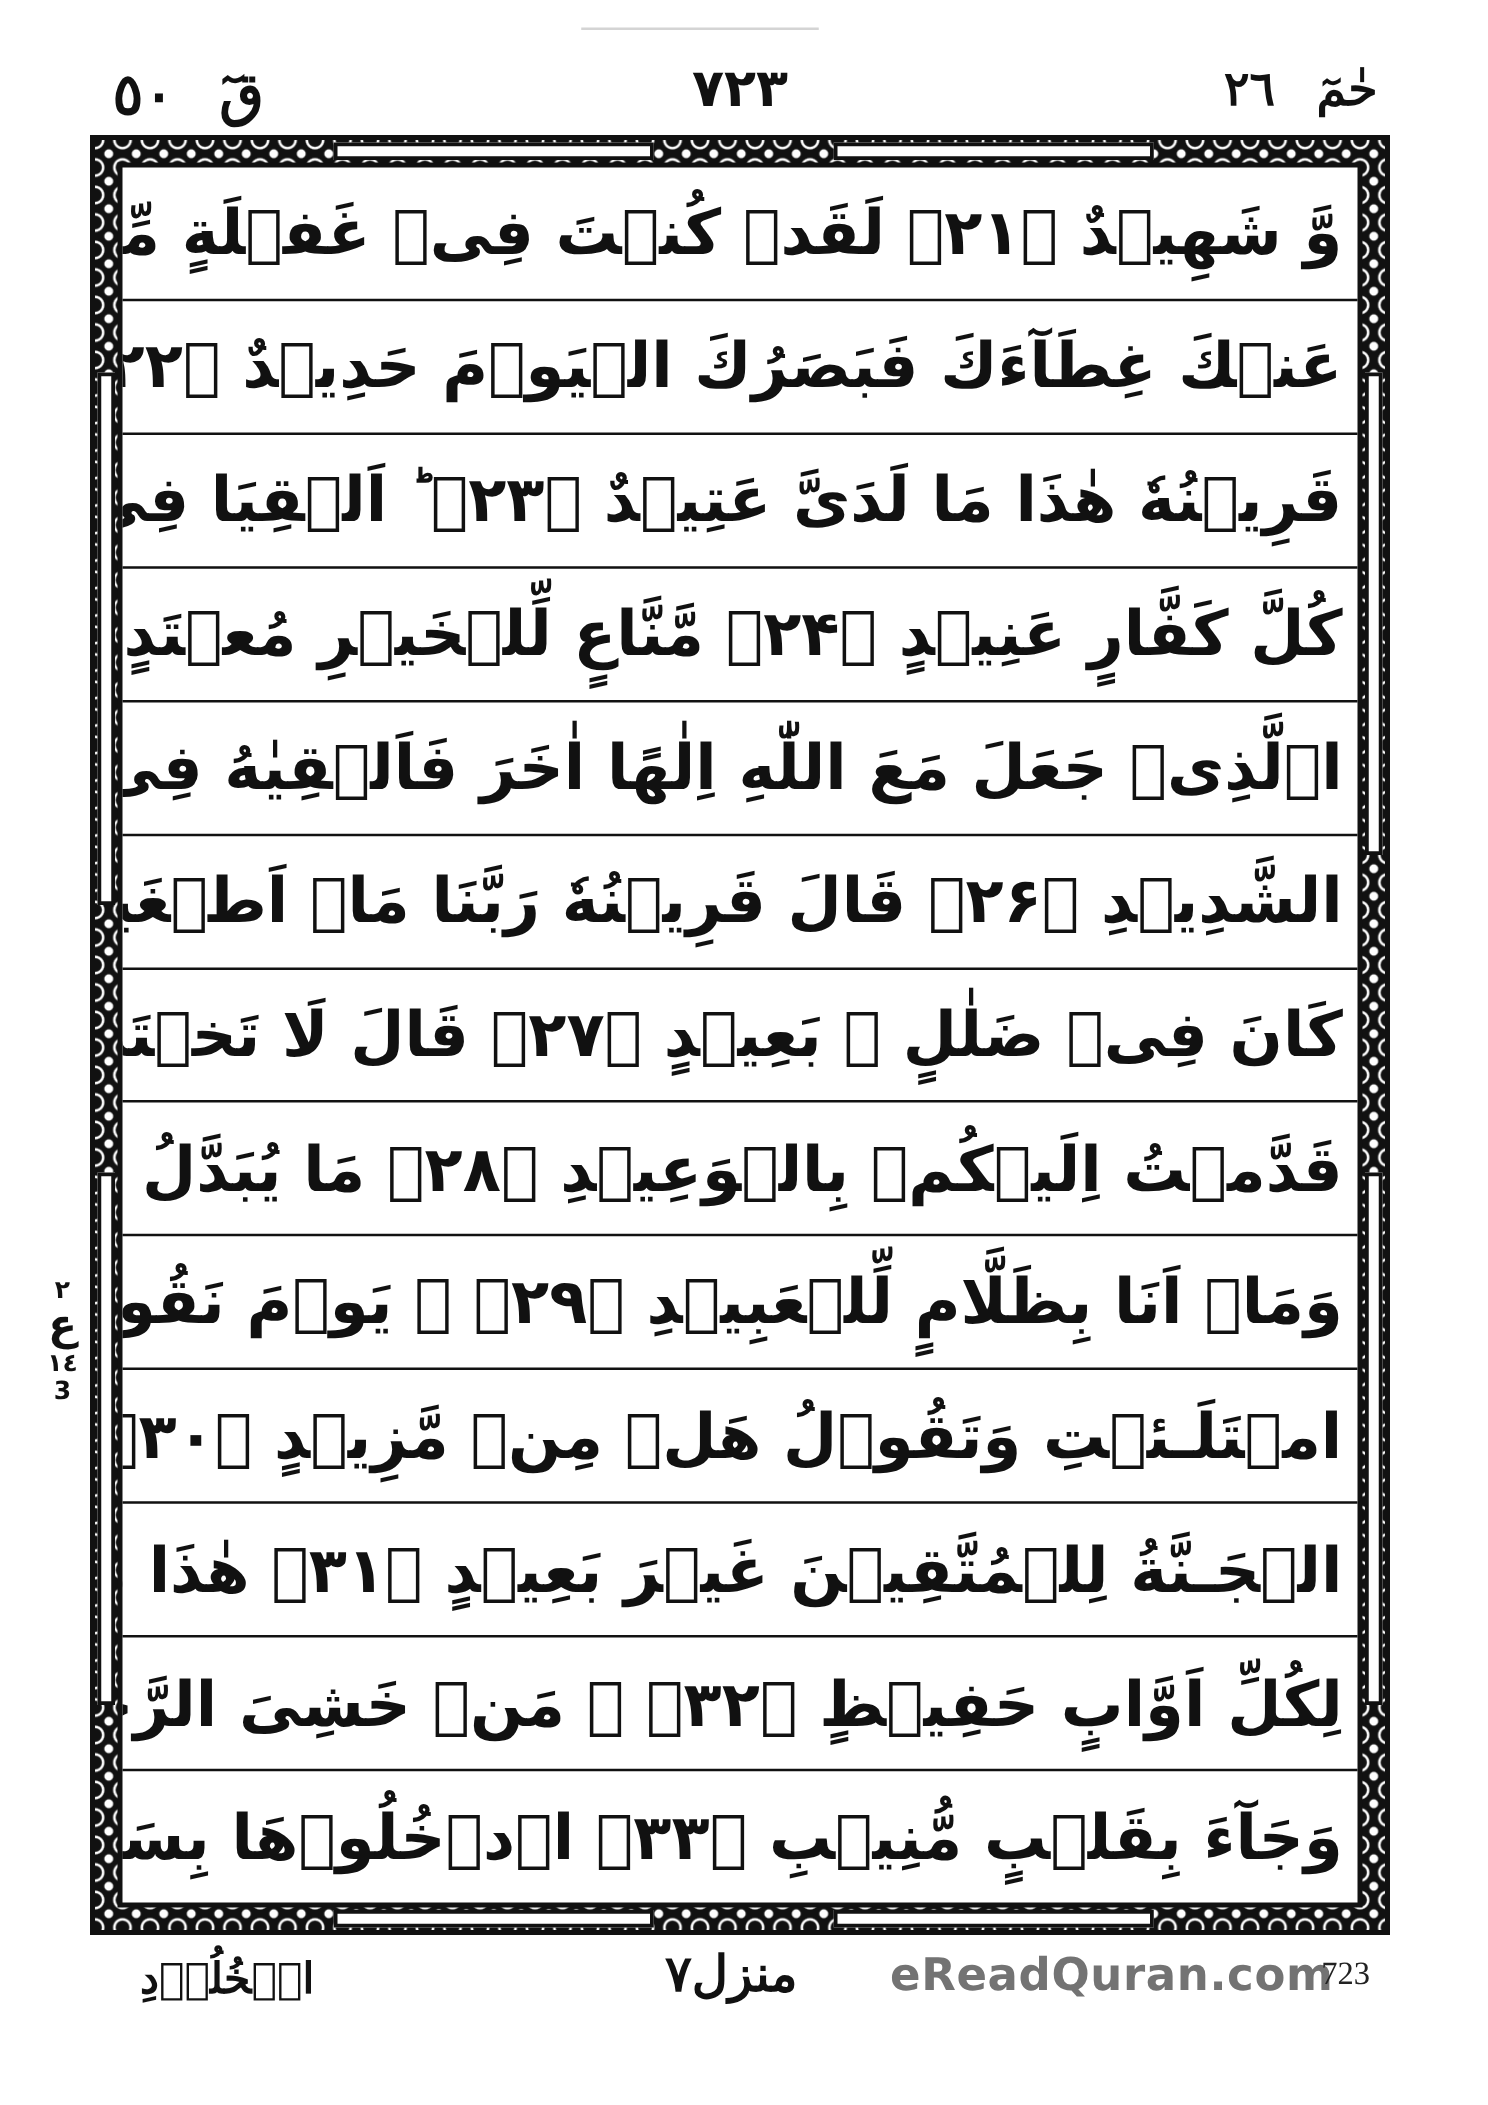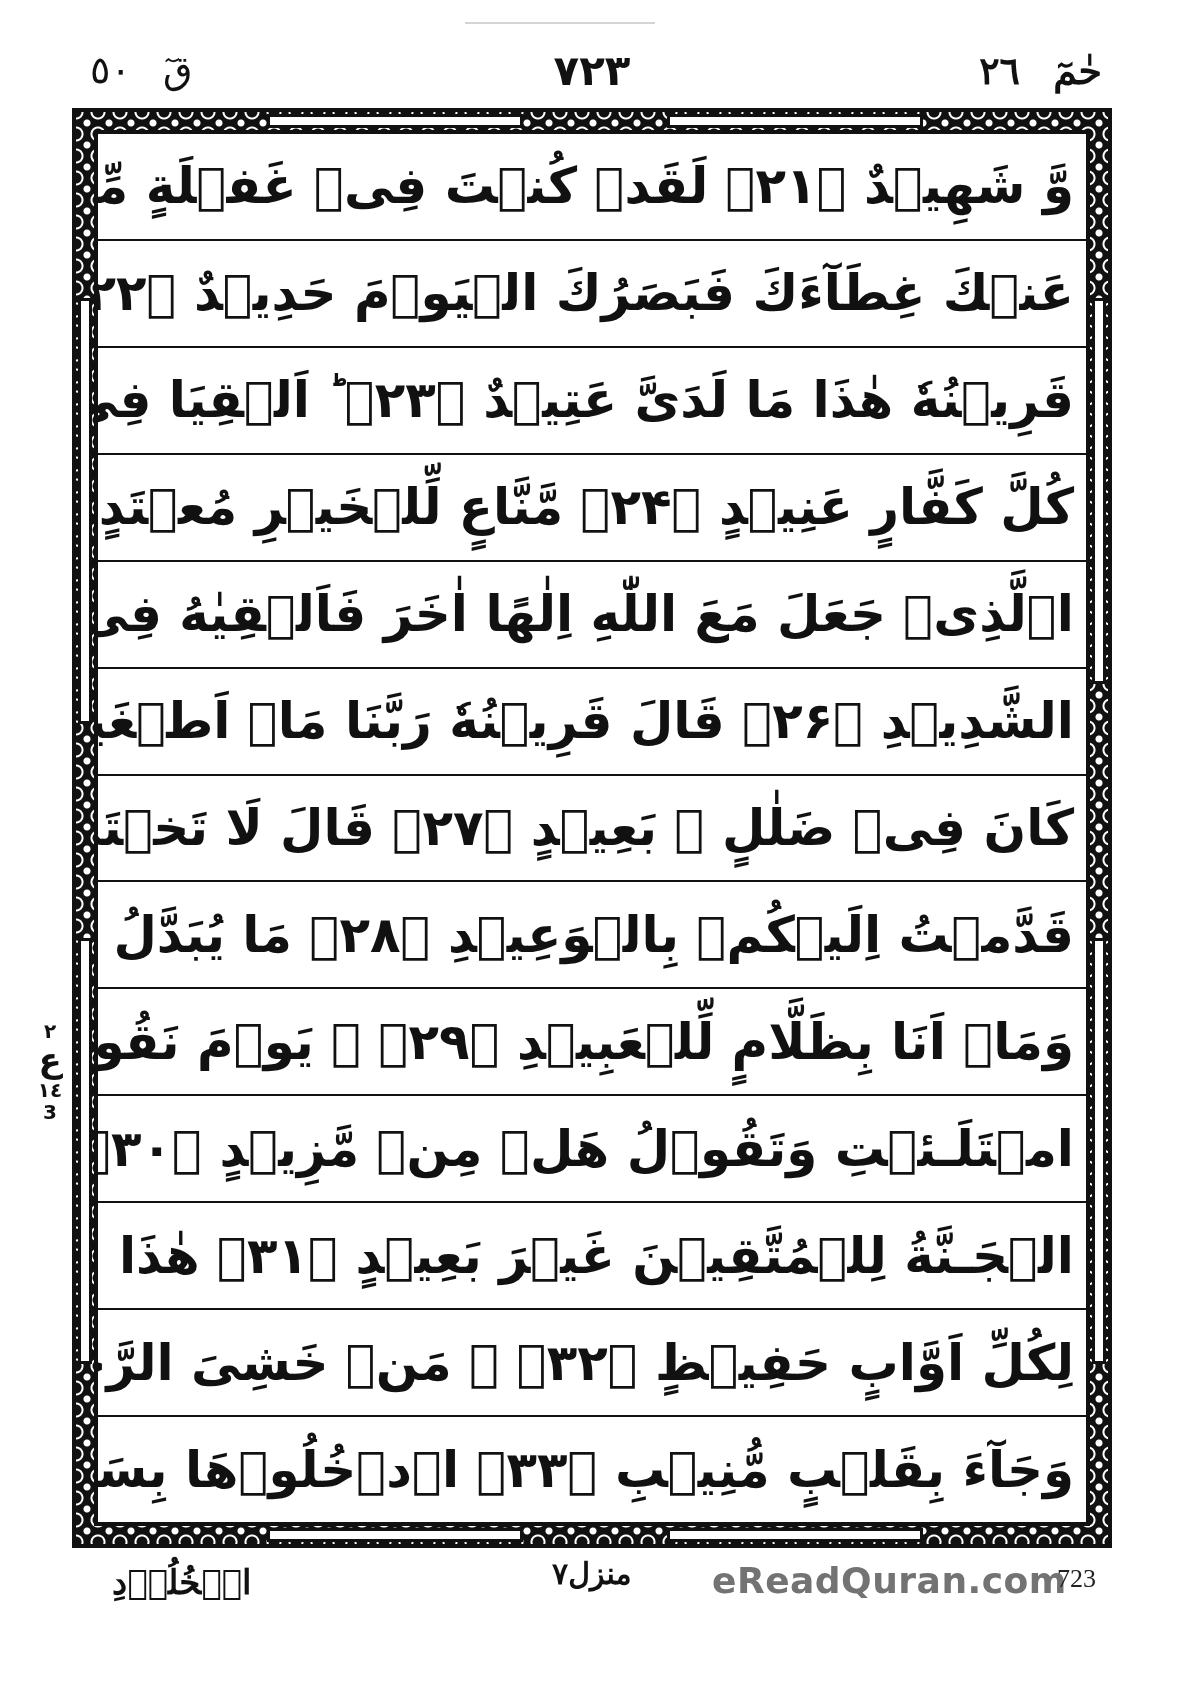--- a/index.html
+++ b/index.html
@@ -13,21 +13,21 @@
   }
   .top-rule {
     position: absolute; left: 465px; top: 22px; width: 190px; height: 2px;
     background: #d4d4d4;
   }
   .header {
     position: absolute; left: 72px; top: 48px; width: 1040px; height: 60px;
   }
   .hdr-left {
     position: absolute; left: 8px; top: 0; direction: rtl;
-    font-size: 38px; font-weight: normal; font-family: "DejaVu Serif", serif;
+    font-size: 46px; font-weight: bold; font-family: "DejaVu Serif", serif;
   }
   .hdr-center {
     position: absolute; left: 0; right: 0; top: -2px; text-align: center;
     font-size: 42px; font-weight: bold; font-family: "DejaVu Sans", sans-serif;
   }
   .hdr-right {
     position: absolute; right: 0; top: 0; direction: rtl;
     font-size: 38px; font-weight: bold; font-family: "DejaVu Serif", serif;
   }
   .hdr-left span, .hdr-right span { margin: 0 10px; }
@@ -100,21 +100,21 @@
 
   .footer {
     position: absolute; left: 72px; top: 1556px; width: 1040px; height: 60px;
   }
   .ftr-left {
     position: absolute; left: 40px; top: 6px; direction: rtl;
     font-size: 34px; font-weight: bold; font-family: "DejaVu Serif", serif;
   }
   .ftr-center {
     position: absolute; left: 460px; top: 0; direction: rtl;
-    font-size: 30px; font-weight: bold; font-family: "DejaVu Serif", serif; margin-left: 20px;
+    font-size: 40px; font-weight: bold; font-family: "DejaVu Serif", serif;
   }
   .ftr-brand {
     position: absolute; left: 640px; top: 4px;
     font-size: 36px; font-weight: bold; letter-spacing: 0.5px;
     font-family: "DejaVu Sans", sans-serif; color: #737373;
   }
   .ftr-page {
     position: absolute; right: 16px; top: 8px;
     font-size: 26px; font-family: "Liberation Serif", serif; color: #222;
   }

